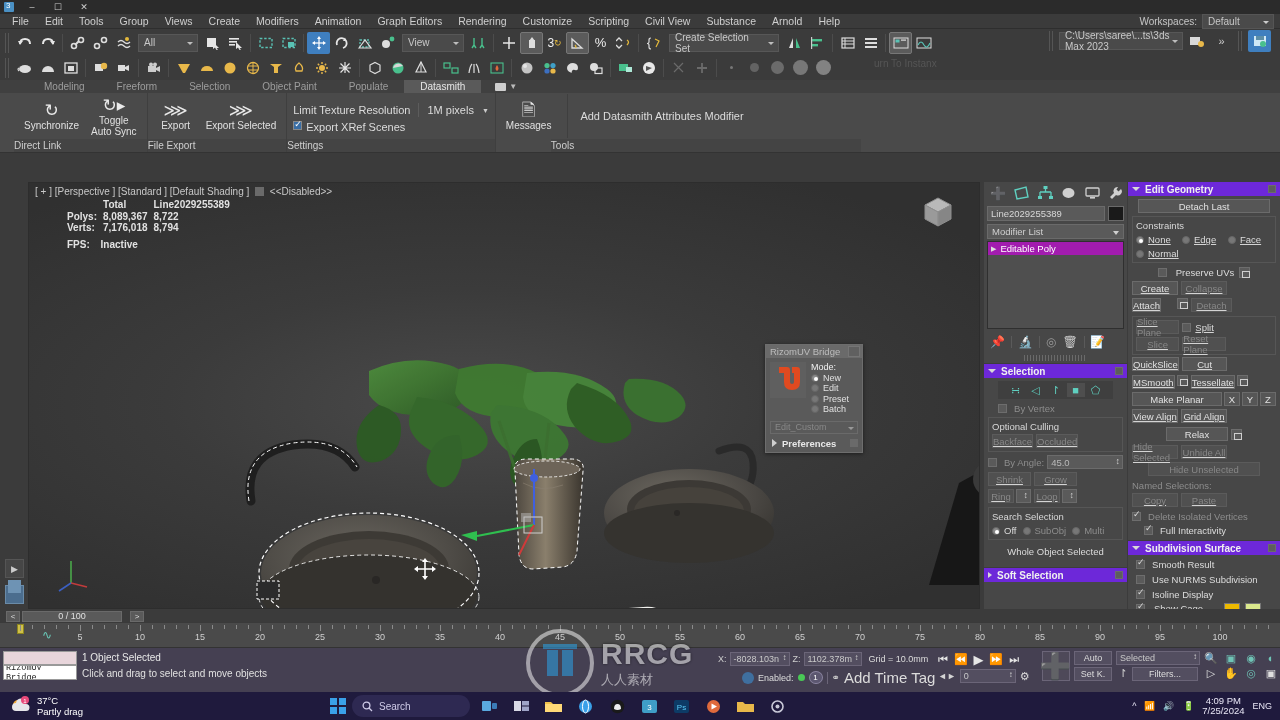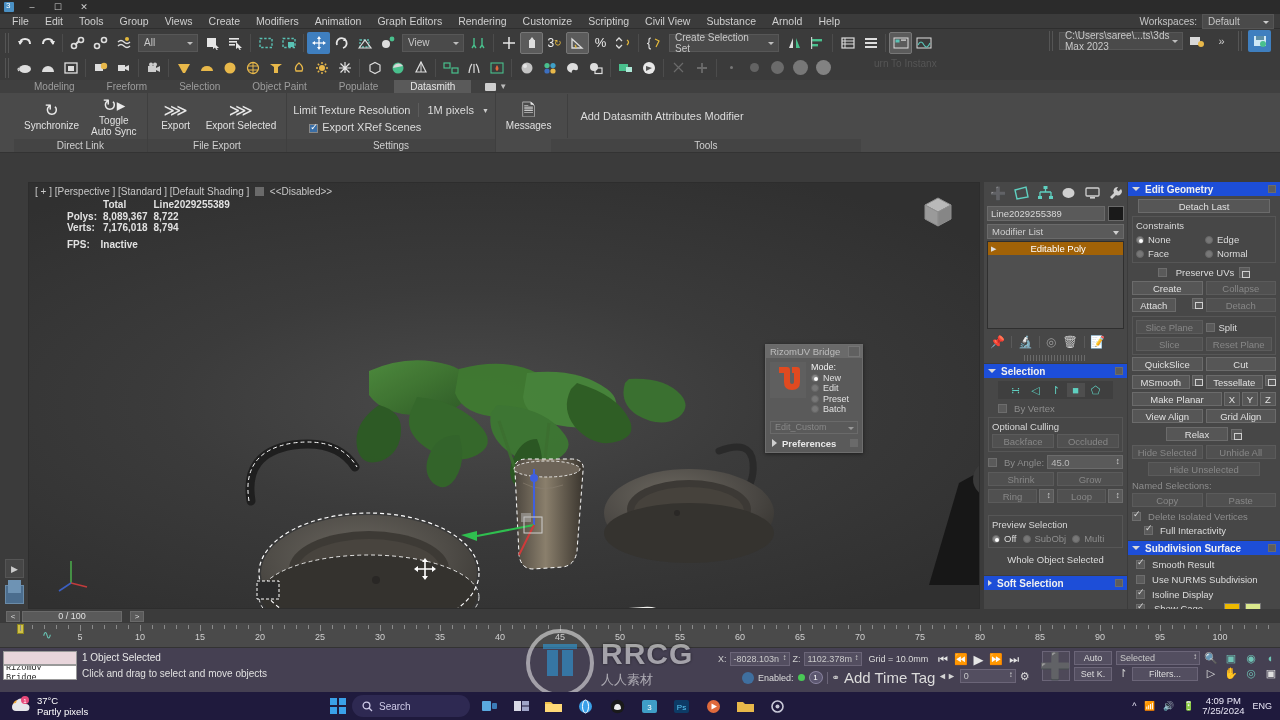--- a/index.html
+++ b/index.html
@@ -59,28 +59,28 @@
     font-size:10px; display:flex; align-items:center; padding:0 14px 0 5px;
     position:relative; flex:none;
   }
   .combo::after{content:"";position:absolute;right:4px;top:7px;border-left:3px solid transparent;
      border-right:3px solid transparent;border-top:3px solid #bdbdbd;}
   .spacer{flex:1;}
   .ghost-text{color:#555;font-size:10px;white-space:nowrap;}
 
   
   .ribbon-tabs{height:13px;background:#404040;display:flex;align-items:center;
-    font-size:10px;color:#9d9d9d;padding-left:18px;gap:0px;}
+    font-size:10px;color:#9d9d9d;padding-left:28px;gap:0px;}
   .rtab{padding:0 16px;line-height:13px;height:13px;}
   .rtab.active{background:#5a5a5a;color:#e6e6e6;}
   .ribbon{height:60px;background:#4a4a4a;display:flex;align-items:stretch;
     border-bottom:1px solid #333;padding-left:14px;}
   .rpanel{display:flex;flex-direction:column;border-right:1px solid #3f3f3f;}
   .rpanel-body{flex:1;display:flex;align-items:center;padding:0 6px;gap:4px;}
-  .rpanel-title{height:13px;font-size:10px;color:#cfcfcf;text-align:center;
+  .rpanel-title{height:13px;font-size:10px;color:#cfcfcf;text-align:left;
      background:#444;line-height:13px;position:relative;}
   .rbtn{display:flex;flex-direction:column;align-items:center;justify-content:center;
      min-width:44px;padding:2px 4px;font-size:10px;color:#e0e0e0;line-height:11px;text-align:center;}
   .rbtn .gly{font-size:17px;line-height:19px;color:#eaeaea;}
   .ribbon-label{font-size:11px;color:#dcdcdc;}
   .chk{width:9px;height:9px;border:1px solid #888;background:#3a6ea5;display:inline-block;
        position:relative;vertical-align:-1px;margin-right:4px;}
   .chk::after{content:"\2713";position:absolute;left:0px;top:-3px;font-size:9px;color:#fff;}
 
   
@@ -138,51 +138,51 @@
   .namerow{display:flex;align-items:center;gap:3px;padding:2px 3px;}
   .nameinput{flex:1;height:15px;background:#5a5a5a;border:1px solid #6a6a6a;color:#d8d8d8;
      font-size:9.5px;line-height:13px;padding:0 3px;}
   .colorswatch{width:16px;height:15px;background:#1a1a1a;border:1px solid #6a6a6a;}
   .modlist-combo{margin:1px 3px;height:15px;background:#5a5a5a;border:1px solid #6a6a6a;
      font-size:9.5px;color:#d0d0d0;display:flex;align-items:center;padding:0 12px 0 4px;position:relative;}
   .modlist-combo::after{content:"";position:absolute;right:4px;top:6px;border-left:3.5px solid transparent;
      border-right:3.5px solid transparent;border-top:4px solid #cfcfcf;}
   .modstack{margin:2px 3px;height:88px;background:#4f4f4f;border:1px solid #2f2f2f;}
   .modrow{height:13px;display:flex;align-items:center;font-size:9.5px;color:#e4e4e4;padding-left:3px;}
-  .modrow.sel{background:#a16207;color:#fff;gap:30px;}
+  .modrow.sel{background:#a21caf;color:#fff;}
   .modrow .arrow{font-size:7px;margin-right:4px;color:#ddd;}
   .modicons{display:flex;align-items:center;gap:6px;padding:4px 6px;font-size:12px;color:#cfcfcf;}
   .modicons .d{width:1px;height:12px;background:#5a5a5a;}
   .graborn{height:6px;background:
      repeating-linear-gradient(to right,#6a6a6a 0 1px,transparent 1px 3px);
      margin:2px 40px;}
   .roll{border-top:1px solid #3d3d3d;}
   .roll-hdr{height:14px;display:flex;align-items:center;font-size:10px;font-weight:bold;
-     color:#f0f0f0;padding-left:4px;background:#1d4ed8;}
+     color:#f0f0f0;padding-left:4px;background:#6d28d9;}
   .roll-hdr .tri2{width:0;height:0;border-left:4px solid transparent;border-right:4px solid transparent;
      border-top:4px solid #d8d8d8;margin-right:5px;}
   .roll-hdr .tri3{width:0;height:0;border-top:3.5px solid transparent;border-bottom:3.5px solid transparent;
      border-left:4px solid #d8d8d8;margin-right:5px;}
   .roll-hdr .pin{margin-left:auto;margin-right:4px;width:8px;height:8px;background:#5d5d5d;border:1px solid #6c6c6c;}
   .roll-body{padding:3px 4px 4px;}
   .subsel{display:flex;gap:2px;background:#3f3f3f;padding:2px;justify-content:center;margin:0 10px 3px;}
   .subsel div{width:18px;height:14px;display:flex;align-items:center;justify-content:center;
      font-size:11px;color:#5fd0c0;}
   .subsel div.act{background:#4e4e4e;}
   .mbtn{background:#565656;border:1px solid #6b6b6b;color:#e0e0e0;font-size:9.5px;height:14px;
      display:flex;align-items:center;justify-content:center;}
   .mbtn.dis{color:#878787;border-color:#5b5b5b;background:#505050;}
   .grp{border:1px solid #565656;padding:3px;margin:2px 0;}
   .grp-t{font-size:9.5px;color:#d8d8d8;margin-bottom:2px;}
   .cbx{width:9px;height:9px;background:#5a5a5a;border:1px solid #6d6d6d;display:inline-block;
      vertical-align:-1px;margin-right:4px;position:relative;}
   .cbx.ck::after{content:"\2713";position:absolute;left:0px;top:-4px;font-size:9px;color:#dcdcdc;}
   .lbl{font-size:9.5px;color:#dcdcdc;}
   .lbl.dis{color:#8d8d8d;}
-  .r2{display:grid;grid-template-columns:1fr 1fr;gap:3px;}
+  .r2{display:grid;grid-template-columns:1fr 1fr 1fr;gap:3px;text-decoration:underline;}
   .spin{height:14px;background:#5a5a5a;border:1px solid #6b6b6b;font-size:9.5px;color:#b9b9b9;
      display:flex;align-items:center;padding:0 10px 0 3px;position:relative;}
   .spin::after{content:"\2195";position:absolute;right:2px;top:0px;font-size:9px;color:#cfcfcf;}
   .sq{width:11px;height:11px;background:#5a5a5a;border:1px solid #6d6d6d;display:inline-block;
      position:relative;flex:none;}
   .sq::after{content:"";position:absolute;left:2px;top:3px;width:6px;height:5px;border:1px solid #cfcfcf;}
   .swatch{width:16px;height:11px;border:1px solid #777;}
 
   
   .tl-row{position:absolute;left:0;top:610px;width:1280px;height:12px;background:#3b3b3b;
@@ -718,21 +718,21 @@
     </div>
 
     <div class="rpanel">
       <div class="rpanel-body" style="flex-direction:column;align-items:flex-start;justify-content:center;gap:4px;padding-top:4px;">
         <div style="display:flex;align-items:center;gap:8px;">
           <span class="ribbon-label">Limit Texture Resolution</span>
           <span style="width:1px;height:14px;background:#5c5c5c;display:inline-block;"></span>
           <span class="ribbon-label" style="position:relative;padding-right:10px;">1M pixels</span>
           <span style="font-size:7px;color:#ccc;margin-left:-10px;">▼</span>
         </div>
-        <div style="display:flex;align-items:flex-end;margin-left:16px;">
+        <div style="display:flex;align-items:flex-start;">
           <span class="chk"></span>
           <span class="ribbon-label">Export XRef Scenes</span>
         </div>
       </div>
       <div class="rpanel-title">Settings</div>
     </div>
 
     <div class="rpanel" style="flex:1;border-right:none;">
       <div class="rpanel-body">
         <div class="rbtn">
@@ -1034,32 +1034,32 @@
           </div>
           <div style="display:flex;align-items:center;gap:3px;margin:3px 0;">
             <span class="cbx"></span>
             <span class="lbl dis">By Angle:</span>
             <span class="spin" style="flex:1;">45.0</span>
           </div>
           <div class="r2" style="margin-bottom:3px;">
             <div class="mbtn dis">Shrink</div>
             <div class="mbtn dis">Grow</div>
           </div>
-          <div class="r2" style="margin-bottom:12px;">
+          <div class="r2" style="margin-bottom:4px;">
             <div style="display:flex;gap:2px;">
               <div class="mbtn dis" style="flex:1;">Ring</div>
               <div class="spin" style="width:11px;"></div>
             </div>
             <div style="display:flex;gap:2px;">
               <div class="mbtn dis" style="flex:1;">Loop</div>
               <div class="spin" style="width:11px;"></div>
             </div>
           </div>
           <div class="grp">
-            <div class="grp-t">Preview Selection</div>
+            <div class="grp-t">Search Selection</div>
             <div style="display:flex;gap:6px;align-items:center;">
               <span><span class="rad on"></span><span class="lbl">Off</span></span>
               <span><span class="rad"></span><span class="lbl dis">SubObj</span></span>
               <span><span class="rad"></span><span class="lbl dis">Multi</span></span>
             </div>
           </div>
           <div style="text-align:center;margin-top:6px;" class="lbl">Whole Object Selected</div>
         </div>
       </div>
 
@@ -1344,21 +1344,21 @@
   <div class="taskbar">
     <div class="tb-weather">
       <svg width="22" height="20" viewBox="0 0 22 20">
         <circle cx="8" cy="9" r="5" fill="#f0a93c"></circle>
         <path d="M6 15 a4 4 0 0 1 0 -8 a5 5 0 0 1 10 1 a3.5 3.5 0 0 1 0 7 Z" fill="#e6e6ea"></path>
         <circle cx="15" cy="4" r="4" fill="#e8497a"></circle>
         <text x="15" y="6.6" font-size="6" fill="#fff" text-anchor="middle" font-family="Liberation Sans">1</text>
       </svg>
       <div>
         <div>37°C</div>
-        <div>Partly pixels</div>
+        <div>Partly drag</div>
       </div>
     </div>
     <div class="tb-center">
       <div class="win-logo">
           <i></i>
           <i></i>
           <i></i>
           <i></i>
         </div>
       <div class="searchbox">

